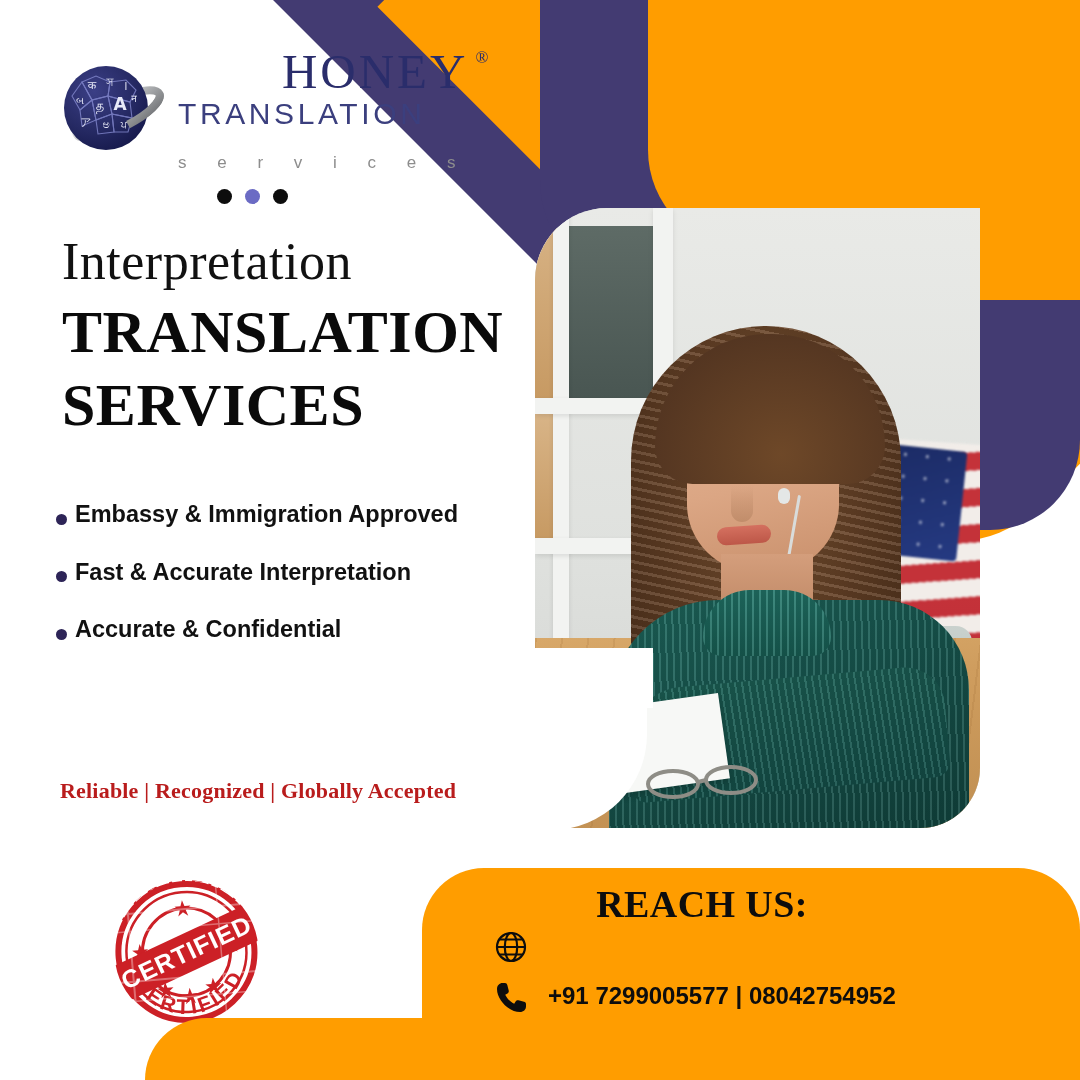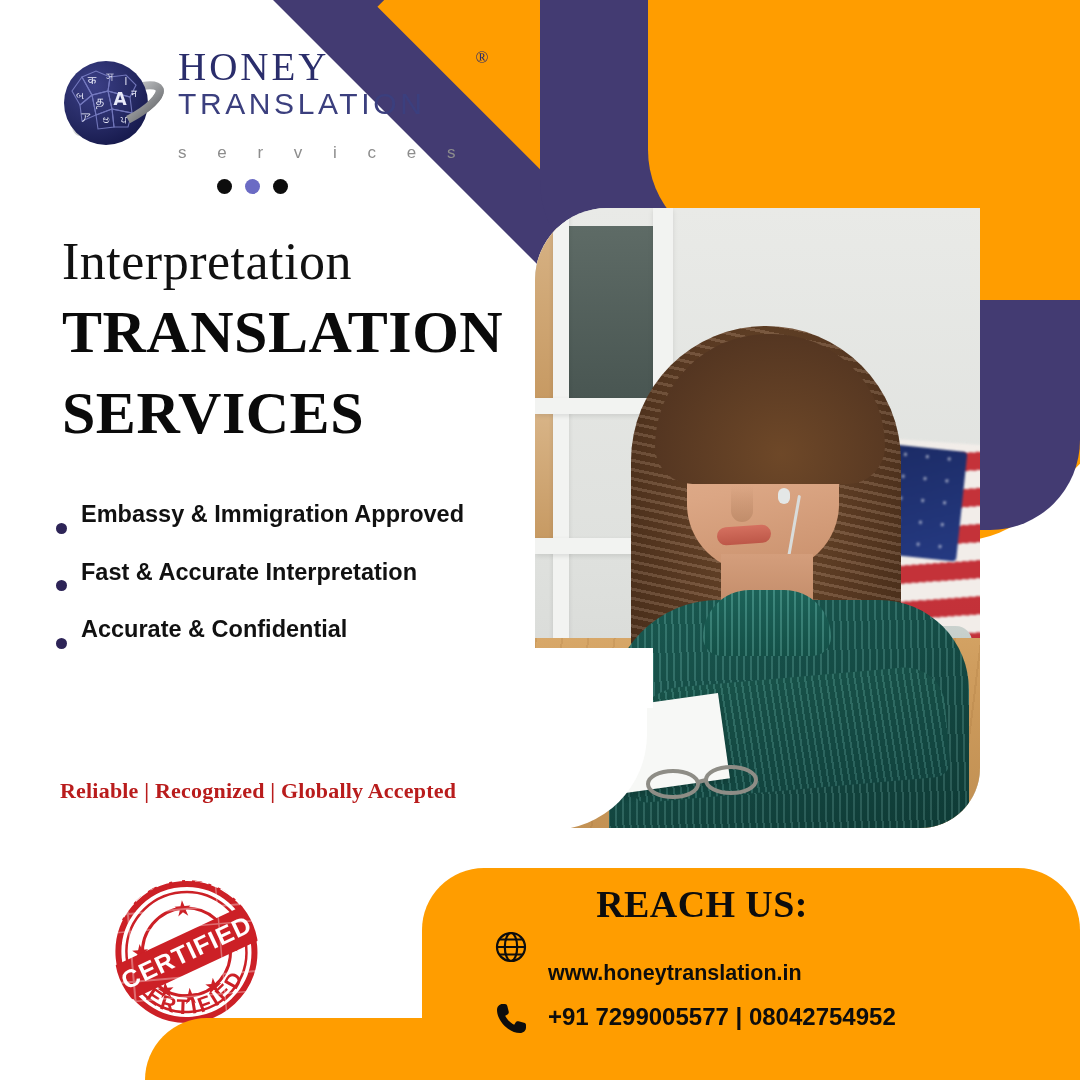--- a/index.html
+++ b/index.html
@@ -281,25 +281,26 @@
     position: absolute;
     left: 52px;
     top: 46px;
     width: 400px;
   }
   .logo-row { display: flex; align-items: center; gap: 14px; }
   .globe-wrap { position: relative; width: 112px; height: 104px; flex: 0 0 auto; }
   .logo-text { position: relative; padding-top: 2px; }
   .logo-honey {
     font-family: "Liberation Serif", serif;
-    font-size: 39px;
+    font-size: 49px;
     letter-spacing: 3px;
     color: #2A2D6B;
     line-height: .96;
     white-space: nowrap;
+    text-align: right;
   }
   .logo-reg {
     position: absolute;
     right: -20px;
     top: 2px;
     font-family: "Liberation Serif", serif;
     font-size: 17px;
     color: #2A2D6B;
   }
   .logo-translation {
@@ -344,22 +345,22 @@
     color: #0a0a0a;
     line-height: 1.08;
     letter-spacing: .5px;
     margin-top: 12px;
   }
 
   
   .bullets { position: absolute; left: 56px; top: 496px; width: 470px; }
   .bullet-item {
     display: flex;
-    align-items: flex-end;
-    gap: 14px;
+    align-items: center;
+    gap: 8px;
     margin-bottom: 20px;
   }
   .bullet-dot {
     width: 11px; height: 11px;
     border-radius: 50%;
     background: #2D2457;
     margin-top: 9px;
     flex: 0 0 auto;
   }
   .bullet-text {
@@ -557,21 +558,21 @@
     <div class="dots-row">
       <span class="dot black"></span>
       <span class="dot purple"></span>
       <span class="dot black"></span>
     </div>
   </div>
 
   <div class="headline-block">
     <div class="h-script">Interpretation</div>
     <div class="h-main">TRANSLATION</div>
-    <div class="h-main" style="margin-top:16px">SERVICES</div>
+    <div class="h-main" style="margin-top:8px">SERVICES</div>
   </div>
 
   <div class="bullets">
     <div class="bullet-item">
       <span class="bullet-dot"></span>
       <span class="bullet-text">Embassy &amp; Immigration Approved</span>
     </div>
     <div class="bullet-item">
       <span class="bullet-dot"></span>
       <span class="bullet-text">Fast &amp; Accurate Interpretation</span>
@@ -636,21 +637,20 @@
     <div class="contact-row">
       <span class="contact-icon">
         <svg width="34" height="34" viewBox="0 0 34 34">
           <circle cx="17" cy="17" r="14" fill="none" stroke="#0d0d0d" stroke-width="2.2"></circle>
           <ellipse cx="17" cy="17" rx="6.2" ry="14" fill="none" stroke="#0d0d0d" stroke-width="2.2"></ellipse>
           <path d="M3 17 H31 M5.2 9.5 H28.8 M5.2 24.5 H28.8" stroke="#0d0d0d" stroke-width="2.2" fill="none"></path>
         </svg>
       </span>
       <span class="contact-lines">
         <br>
-        <span>www.honeytranslation.in</span>
       </span>
     </div>
     <div class="contact-row">
       <span class="contact-icon">
         <svg width="34" height="34" viewBox="0 0 34 34">
           <path d="M8.5 2 C5.5 2 3 4.5 3 8 C3 19 15 31 26 31 C29.5 31 32 28.5 32 25.5
                    L32 23 C32 21.8 31.2 21 30 20.7 L24.5 19.3 C23.3 19 22.2 19.5 21.6 20.5
                    L20.2 22.8 C16 20.6 13.4 18 11.2 13.8 L13.5 12.4 C14.5 11.8 15 10.7 14.7 9.5
                    L13.3 4 C13 2.8 12.2 2 11 2 Z" fill="#0d0d0d"></path>
         </svg>

